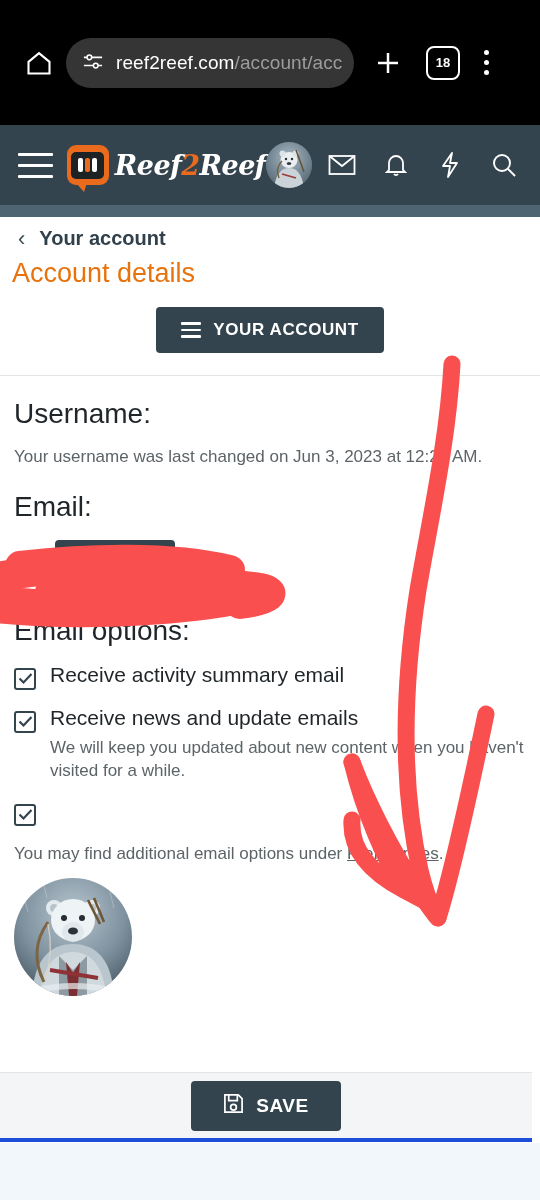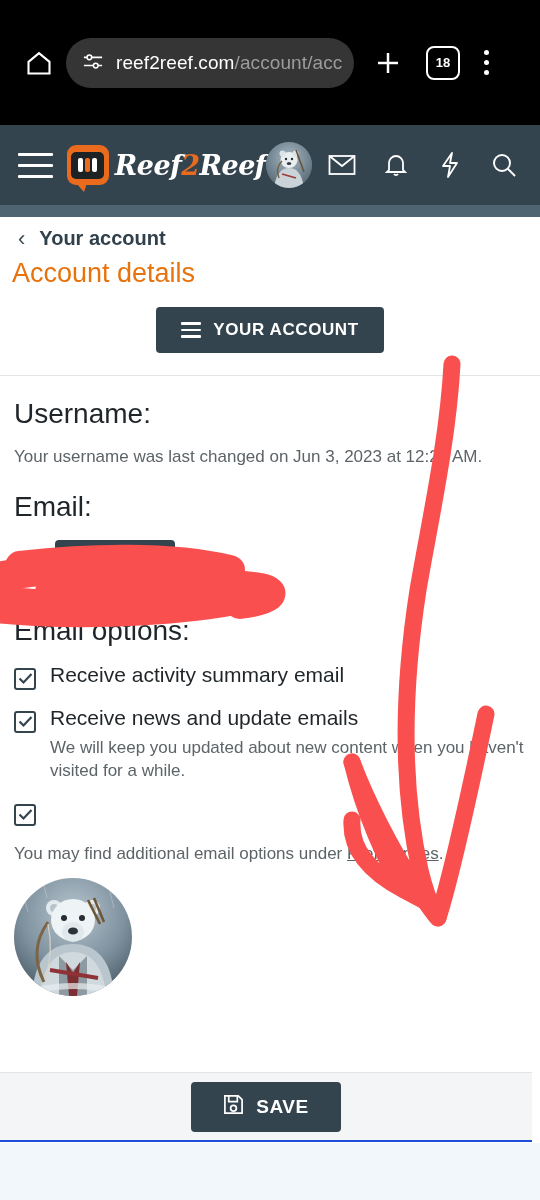--- a/index.html
+++ b/index.html
@@ -115,21 +115,21 @@
   .foot-note { font-size: 17px; color: #5d6468; margin-top: 18px; }
   .foot-note a { color: #5d6468; text-decoration: underline; }
 
   .avatar-big {
     width: 118px; height: 118px; border-radius: 50%; margin-top: 14px; overflow: hidden;
   }
 
   
   .save-bar {
     position: absolute; top: 1072px; left:0; width: 532px; height: 70px;
-    background: #f4f5f7; border-top: 1px solid #e2e4e6; border-bottom: 2px solid #1d4ed8;
+    background: #f4f5f7; border-top: 1px solid #e2e4e6; border-bottom: 4px solid #1d4ed8;
     display:flex; align-items:center; justify-content:center;
   }
   .btn-save { width: 150px; height: 50px; font-size: 19px; letter-spacing:.5px; }
   .page-foot { position:absolute; top:1143px; left:0; width:540px; height:57px; background:#f2f7fc; }
 
   
   .annot { position:absolute; top:0; left:0; width:540px; height:1200px; pointer-events:none; }
 </style>
 </head>
 <body>

